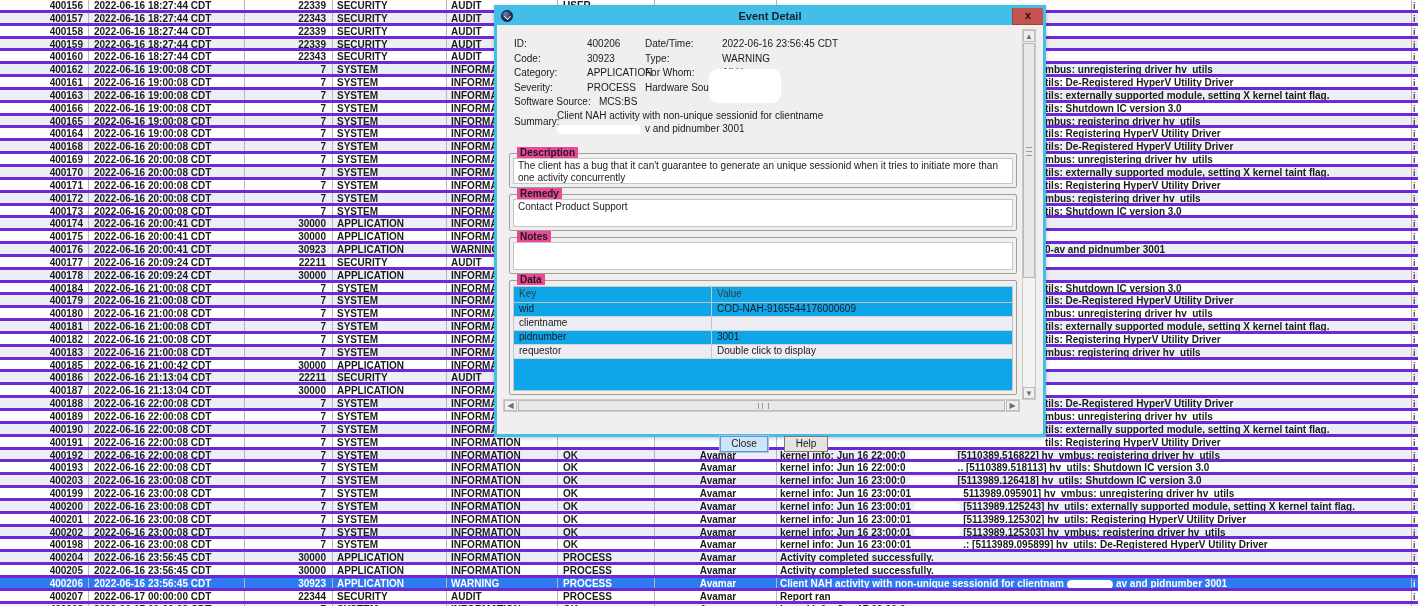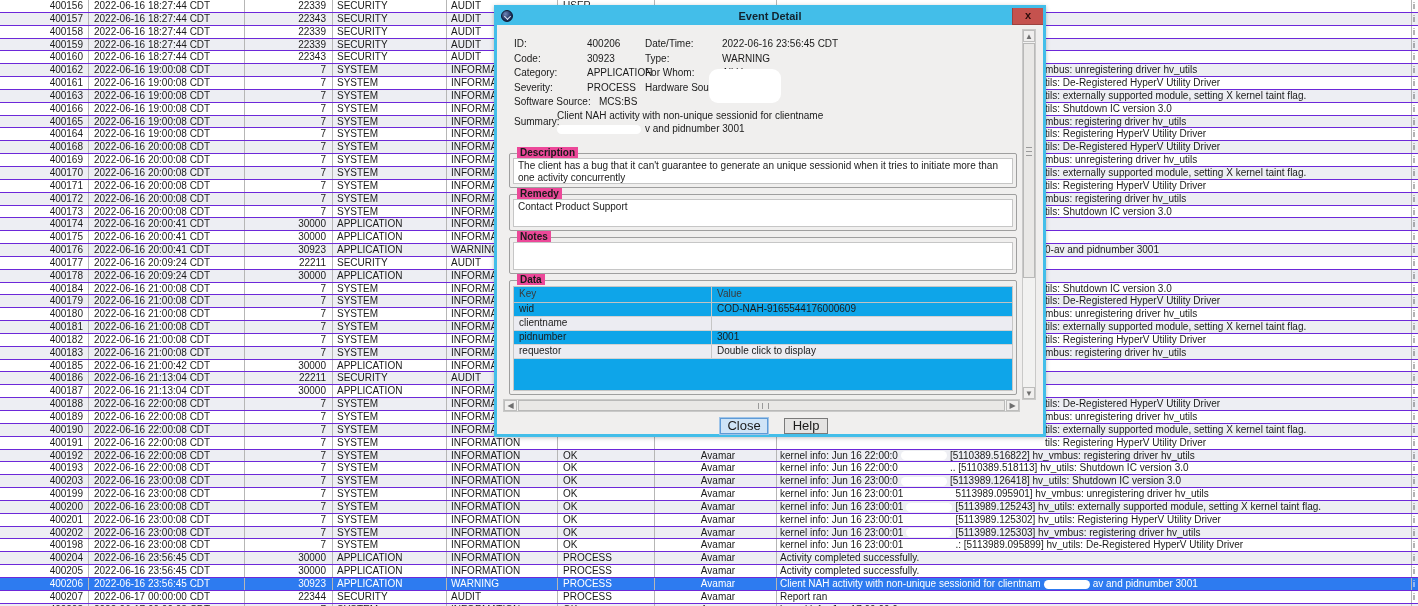--- a/index.html
+++ b/index.html
@@ -5,21 +5,21 @@
   html,body{margin:0;padding:0;}
   body{
     width:1418px;height:606px;overflow:hidden;position:relative;
     background:#ffffff;
     font-family:"Liberation Sans","DejaVu Sans",sans-serif;
     font-size:10px;color:#1a1a1a;
     -webkit-font-smoothing:antialiased;
   }
   
   #log-table{position:absolute;left:0;top:0;width:1418px;}
-  .row{display:flex;height:12.85px;line-height:12px;box-sizing:border-box;border-bottom:1px solid #6d28d9;background:#ffffff;white-space:nowrap;}
+  .row{display:flex;height:12.85px;line-height:12px;box-sizing:border-box;border-bottom:3px solid #6d28d9;background:#ffffff;white-space:nowrap;font-weight:bold;}
   .row:nth-child(even){background:#edeef3;}
   .row.sel{background:#2d7bf0;color:#ffffff;}
   .row.sel .c-tail{color:#ffffff;}
   .cell{box-sizing:border-box;border-right:1px solid #b6b6b6;overflow:hidden;flex:none;height:100%;}
   .c-id  {width:89px;text-align:right;padding-right:5px;}
   .c-date{width:156px;padding-left:5px;}
   .c-code{width:88px;text-align:right;padding-right:6px;}
   .c-cat {width:114px;padding-left:4px;}
   .c-type{width:111px;padding-left:4px;}
   .c-sev {width:97px;padding-left:5px;}
@@ -67,21 +67,21 @@
   #vsb-u{top:0;} #vsb-d{bottom:0;}
   #hsb-thumb{position:absolute;left:14px;right:14px;top:0;height:11px;background:#e9e8e6;border:1px solid #b9b9b8;box-sizing:border-box;}
   #hsb-grip{position:absolute;left:50%;top:2px;width:9px;height:6px;margin-left:-4px;
     border-left:1px solid #9a9a9a;border-right:1px solid #9a9a9a;}
   #hsb-grip:after{content:"";position:absolute;left:3px;top:0;width:1px;height:6px;background:#9a9a9a;}
   #vsb-thumb{position:absolute;top:13px;left:0;width:12px;height:235px;background:#e9e8e6;border:1px solid #b9b9b8;box-sizing:border-box;}
   #vsb-grip{position:absolute;left:2px;top:103px;width:6px;height:7px;
     border-top:1px solid #9a9a9a;border-bottom:1px solid #9a9a9a;}
   #vsb-grip:after{content:"";position:absolute;left:0;top:3px;width:6px;height:1px;background:#9a9a9a;}
   
-  .dlg-btn{position:absolute;top:393px;height:16px;box-sizing:border-box;font-size:13px;text-align:center;line-height:14px;cursor:pointer;}
+  .dlg-btn{position:absolute;top:411px;height:16px;box-sizing:border-box;font-size:10px;text-align:center;line-height:14px;cursor:pointer;}
   #btn-close{left:223px;width:48px;background:#cfe4f7;border:1px solid #5e9ad6;outline:1px solid #9fc4e8;}
   #btn-help{left:287px;width:44px;background:#e4e3e2;border:1px solid #7a7a7a;}
 </style>
 </head>
 <body>
 
 <div id="log-table">
     <div class="row">
       <div class="cell c-id">400156</div>
       <div class="cell c-date">2022-06-16 18:27:44 CDT</div>

